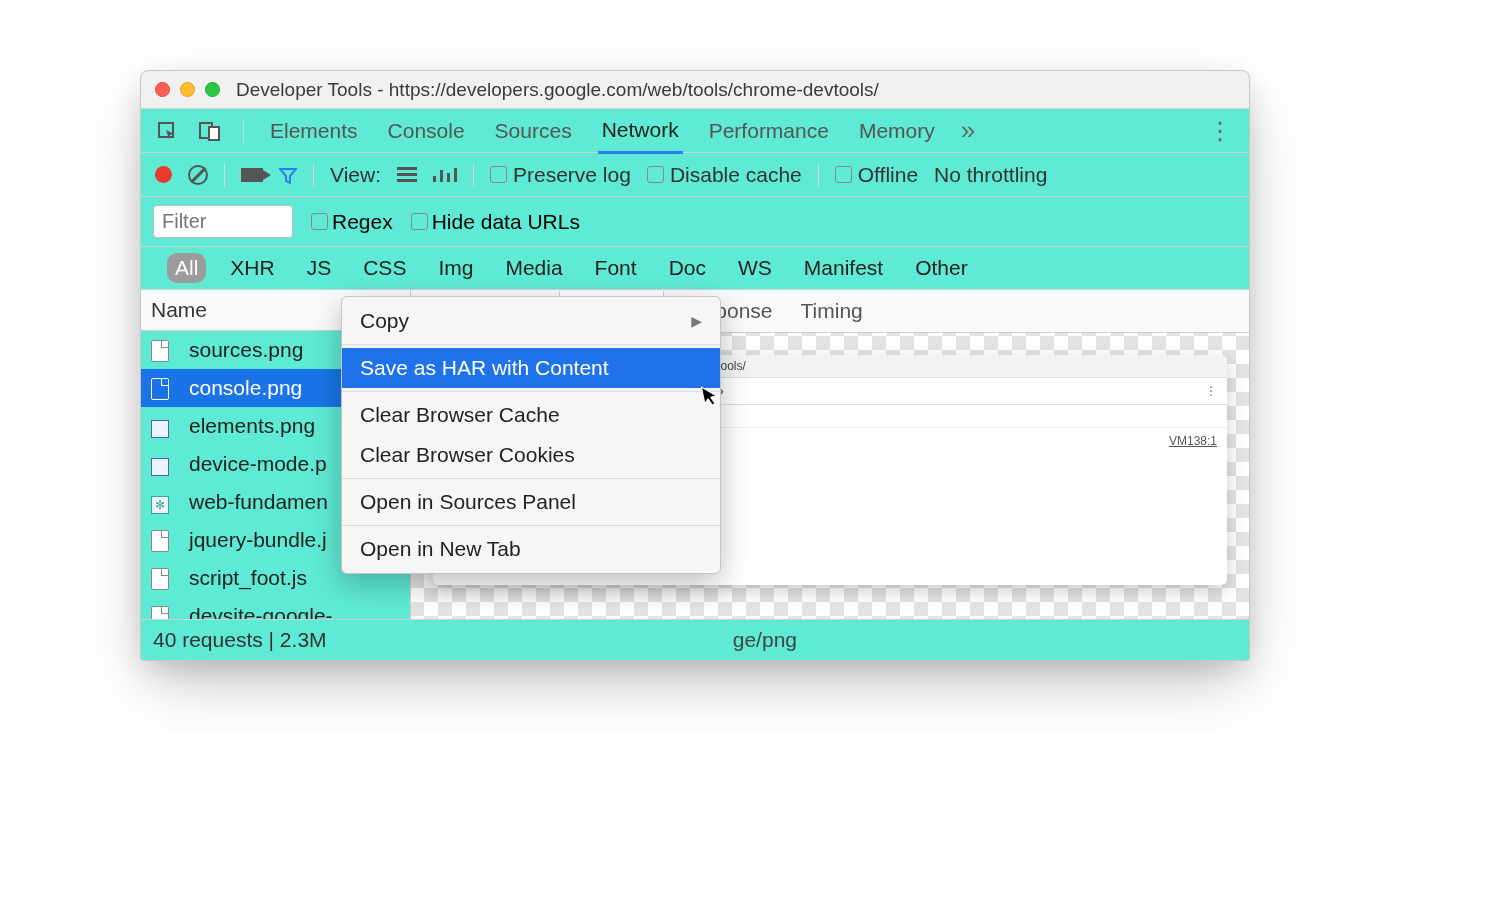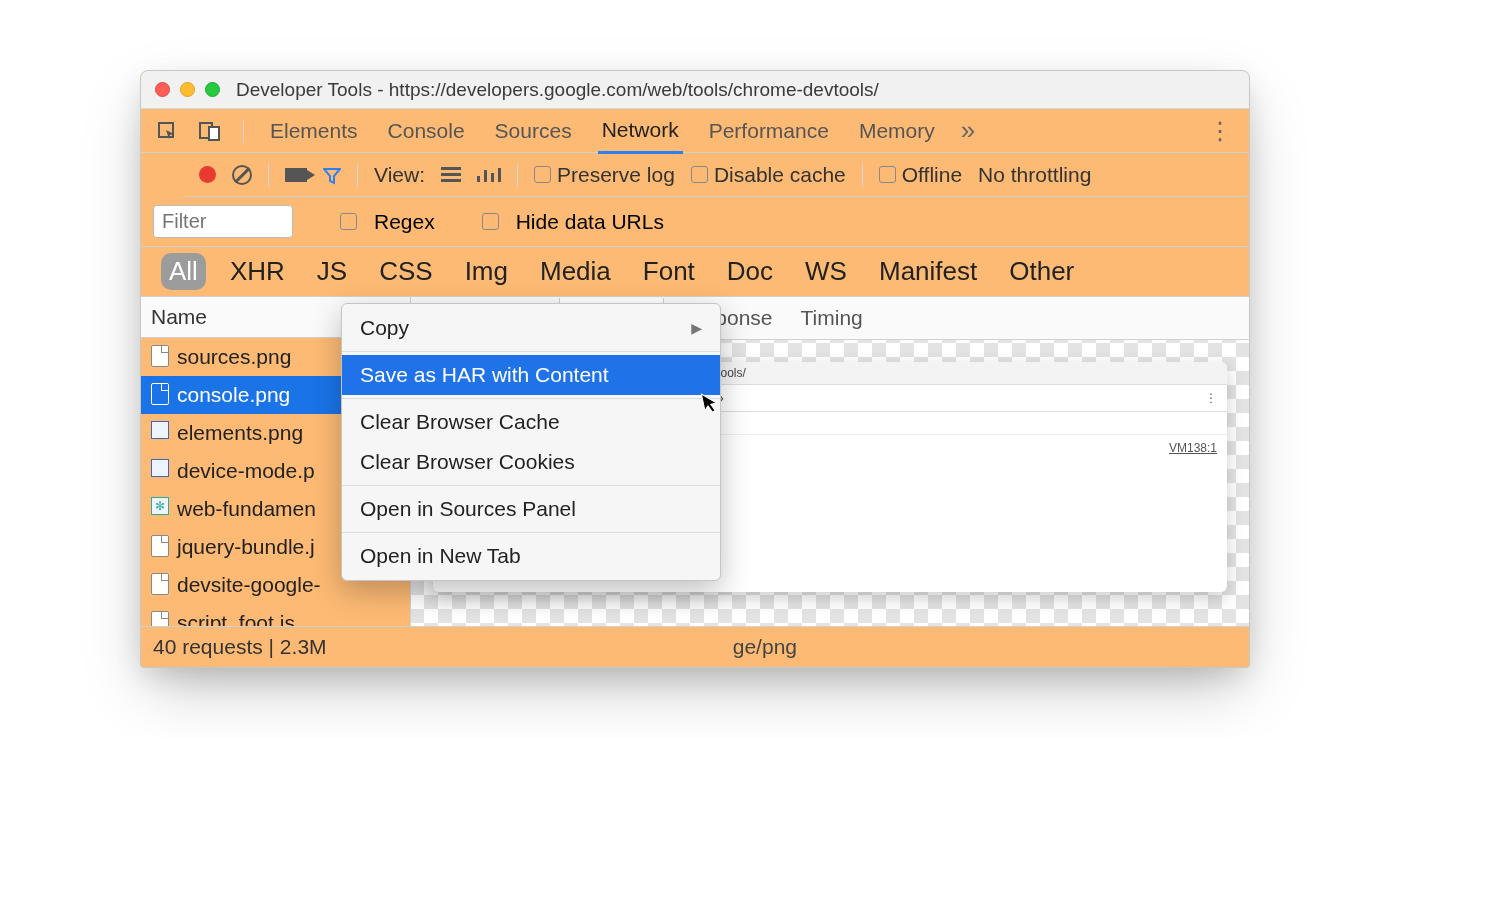--- a/index.html
+++ b/index.html
@@ -3,21 +3,21 @@
 <meta charset="utf-8">
 <style>
 * { margin: 0; padding: 0; box-sizing: border-box; font-family: -apple-system, "Helvetica Neue", Arial, sans-serif; }
 body { background: #fff; padding: 70px 140px; }
 
 .window {
   width: 1110px;
   border: 1px solid #c8c8c8;
   border-radius: 8px 8px 4px 4px;
   box-shadow: 0 25px 60px -10px rgba(0,0,0,.25), 0 10px 30px -5px rgba(0,0,0,.15);
-  background: #fdba74;
+  background: #5eead4;
   overflow: hidden;
 }
 
 
 .titlebar { height: 38px; display: flex; align-items: center; padding: 0 14px; background: #f1f1f1; border-bottom: 1px solid #d8d8d8; gap: 10px; }
 .traffic { display: flex; gap: 10px; }
 .dot { width: 15px; height: 15px; border-radius: 50%; }
 .red { background: #ff5f57; border: 1px solid #e24640; }
 .yellow { background: #ffbd2e; border: 1px solid #dfa023; }
 .green { background: #28c940; border: 1px solid #1dad2c; }
@@ -26,51 +26,51 @@
 
 .tabbar { height: 44px; display: flex; align-items: center; padding: 0 16px; gap: 22px; border-bottom: 1px solid #d0d0d0; color: #555; font-size: 21px; justify-content: space-between; }
 .tabbar .ico { color: #666; display: inline-flex; align-items: center; justify-content: center; }
 .divider { width: 1px; height: 24px; background: #d5d5d5; }
 .tab { padding: 9px 4px; cursor: pointer; }
 .tab.active { color: #222; border-bottom: 3px solid #2e7ff2; margin-bottom: -2px; font-weight: 500; }
 .tabbar .more { font-size: 26px; color: #666; }
 .kebab { margin-left: auto; font-size: 24px; color: #666; letter-spacing: 1px; }
 
 
-.toolbar { height: 44px; display: flex; align-items: center; padding: 0 14px; gap: 16px; border-bottom: 1px solid #d0d0d0; font-size: 21px; color: #333; margin-left: 44px; }
+.toolbar { height: 44px; display: flex; align-items: center; padding: 0 14px; gap: 16px; border-bottom: 1px solid #d0d0d0; font-size: 21px; color: #333; }
 .rec { width: 17px; height: 17px; border-radius: 50%; background: #e83a2f; }
 .nosign { width: 20px; height: 20px; border: 2.5px solid #555; border-radius: 50%; position: relative; }
 .nosign::after { content: ""; position: absolute; width: 2.5px; height: 20px; background: #555; transform: rotate(45deg); left: 7px; top: -2px; }
 .cam { width: 22px; height: 14px; background: #555; position: relative; }
 .cam::after { content: ""; position: absolute; right: -8px; top: 2px; border-left: 8px solid #555; border-top: 5px solid transparent; border-bottom: 5px solid transparent; }
 .funnel { width: 18px; height: 18px; position: relative; }
 .funnel svg { stroke: #2e7ff2; stroke-width: 2; fill: none; }
 .viewbtn { display: inline-flex; gap: 3px; flex-direction: column; width: 20px; }
 .viewbtn span { height: 3px; background: #555; }
 .viewbtn2 { display: inline-flex; gap: 4px; align-items: flex-end; }
 .viewbtn2 span { width: 3px; background: #555; }
 .chk { width: 17px; height: 17px; border: 1.5px solid #888; border-radius: 3px; display: inline-block; }
 .toolbar label { display: flex; align-items: center; gap: 6px; cursor: pointer; }
 
 
 .filterrow { display: flex; align-items: center; padding: 8px 12px; gap: 18px; border-bottom: 1px solid #d0d0d0; font-size: 21px; }
 .filterrow input { width: 140px; padding: 4px 8px; font-size: 20px; border: 1px solid #bbb; border-radius: 4px; color: #888; }
-.filterrow label { display: flex; align-items: center; gap: 17px; margin-left: 29px; }
-
-
-.typerow { display: flex; align-items: center; padding: 6px 20px; gap: 16px; border-bottom: 1px solid #d0d0d0; font-size: 26px; }
+.filterrow label { display: flex; align-items: center; gap: 4px; }
+
+
+.typerow { display: flex; align-items: center; padding: 6px 26px; gap: 16px; border-bottom: 1px solid #d0d0d0; font-size: 21px; }
 .typebtn { padding: 3px 8px; cursor: pointer; color: #222; font-weight: 500; }
 .typebtn.active { background: #9c9c9c; color: #fff; border-radius: 10px; }
 
 
 .split { display: flex; height: 330px; border-bottom: 1px solid #d0d0d0; position: relative; }
 .col-name { width: 270px; border-right: 1px solid #d0d0d0; display: flex; flex-direction: column; }
 .colhead { padding: 8px 10px; font-size: 21px; color: #333; border-bottom: 1px solid #d0d0d0; background: #fafafa; }
 .filelist { overflow: hidden; flex: 1; }
-.file { display: flex; align-items: flex-start; gap: 8px; padding: 7px 10px; font-size: 21px; color: #222; cursor: pointer; white-space: nowrap; }
+.file { display: flex; align-items: flex-end; gap: 20px; padding: 7px 10px; font-size: 21px; color: #222; cursor: pointer; white-space: nowrap; }
 .file.sel { background: #1a74e8; color: #fff; }
 .fico { width: 18px; height: 22px; border: 1.5px solid #888; border-radius: 2px; background: #fff; position: relative; flex-shrink: 0; }
 .fico.sel { border-color: #fff; background: transparent; }
 .fico::after { content: ""; position: absolute; top: 0; right: 0; width: 6px; height: 6px; background: #fff; border-left: 1.5px solid #888; border-bottom: 1.5px solid #888; }
 .fico.sel::after { border-color: #fff; background: #1a74e8; }
 .fimg { width: 18px; height: 18px; border: 1.5px solid #46a; background: #eef4ff; flex-shrink: 0; }
 .fimg.gear { border-color: #3a9; color: #3a9; font-size: 12px; display: flex; align-items: center; justify-content: center; }
 
 .col-right { flex: 1; display: flex; flex-direction: column; position: relative; }
 .subtabs { display: flex; align-items: center; border-bottom: 1px solid #d0d0d0; font-size: 21px; background: #fafafa; }
@@ -235,25 +235,25 @@
         <div class="file">
             <span class="fimg gear">✻</span>
             <span>web-fundamen</span>
           </div>
         <div class="file">
             <span class="fico"></span>
             <span>jquery-bundle.j</span>
           </div>
         <div class="file">
             <span class="fico"></span>
+            <span>script_foot.js</span>
+          </div>
+        <div class="file">
+            <span class="fico"></span>
             <span>devsite-google-</span>
-          </div>
-        <div class="file">
-            <span class="fico"></span>
-            <span>script_foot.js</span>
           </div>
       </div>
     </div>
 
     <div class="col-right">
       <div class="subtabs">
         <span class="close">×</span>
         <span class="subtab">Headers</span>
         <span class="subtab active">Preview</span>
         <span class="subtab">Response</span>

